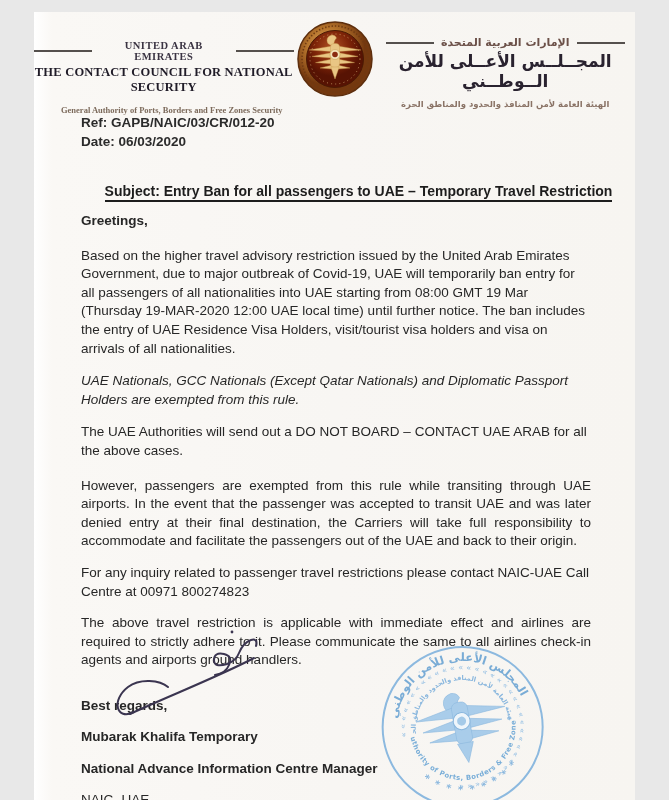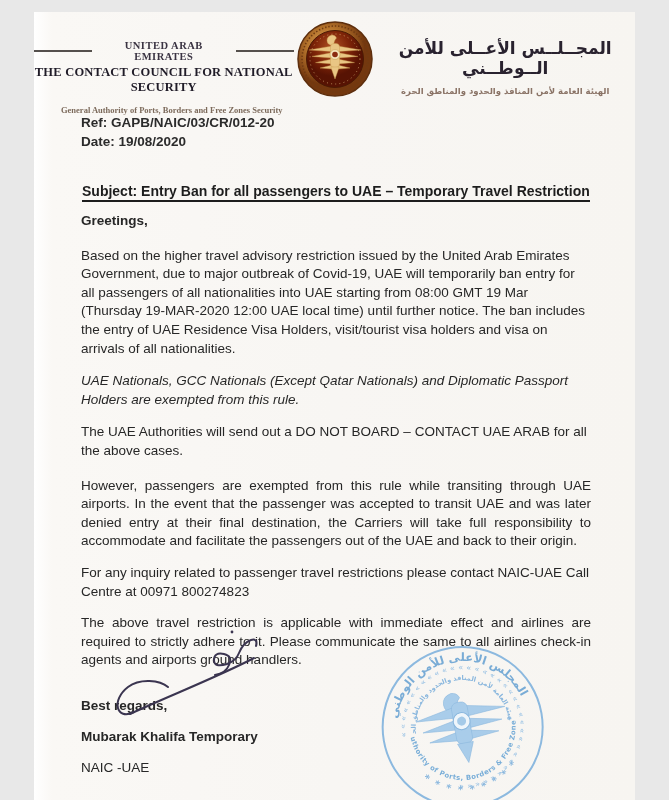--- a/index.html
+++ b/index.html
@@ -18,21 +18,21 @@
   .hdr-en .l1{font-size:10.5px;font-weight:700;color:#3a3342;letter-spacing:.5px;}
   .hdr-en .l2{font-size:12.5px;font-weight:700;color:#201c28;margin-top:3px;letter-spacing:.2px;}
   .hdr-en .l3{font-size:8.5px;font-weight:600;color:#7c6a5b;margin-top:10px;padding-left:16px;}
   .hdr-ar .l1{font-size:11px;font-weight:700;color:#6b5048;font-family:"DejaVu Sans",sans-serif;}
   .hdr-ar .l2{font-size:17px;font-weight:700;color:#29222f;margin-top:2px;font-family:"DejaVu Sans",sans-serif;}
   .hdr-ar .l3{font-size:8.5px;font-weight:600;color:#8a7366;margin-top:8px;font-family:"DejaVu Sans",sans-serif;}
   .emblem-wrap{flex:0 0 82px;display:flex;justify-content:center;}
   
   .meta{position:absolute;left:47px;top:101px;font-size:13.5px;font-weight:600;line-height:19px;color:#2b2b2b;}
   
-  .subject{position:absolute;top:170px;left:0;right:0;padding-left:48px;}
+  .subject{position:absolute;top:170px;left:0;right:0;text-align:center;padding-left:48px;}
   .subject span{display:inline-block;font-size:14px;font-weight:700;color:#1d1d1d;
     border-bottom:2px solid #1d1d1d;padding-bottom:1px;}
   
   .content{position:absolute;top:200px;left:47px;right:44px;font-size:13.5px;line-height:18.6px;color:#272727;}
   .content p{margin:0;}
   .greet{font-weight:700;}
   .p1{margin-top:16px !important;}
   .p2{margin-top:14px !important;font-style:italic;font-weight:500;}
   .p3{margin-top:14px !important;}
   .p4{margin-top:16px !important;text-align:justify;}
@@ -95,44 +95,50 @@
           <path d="M41.5 45 L54 48 L41.5 49 Z"></path>
           <rect x="34.5" y="23.5" width="9" height="24" rx="3.5"></rect>
           <path d="M34.8 47 L39 59 L43.2 47 Z"></path>
         </g>
         <circle cx="39" cy="34.5" r="5" fill="#f2e2b8" stroke="#c79a4e" stroke-width="0.5"></circle>
         <circle cx="39" cy="34.5" r="2.8" fill="#8a2a10"></circle>
       </svg>
     </div>
 
     <div class="hdr-ar">
+      <div class="rule-line">
+        <div class="rule" style="width:48px"></div>
+        <span class="l1">الإمارات العربية المتحدة</span>
+        <div class="rule" style="width:48px"></div>
+      </div>
       <div class="l2">المجــلــس الأعــلى للأمن الــوطــني</div>
       <div class="l3">الهيئة العامة لأمن المنافذ والحدود والمناطق الحرة</div>
     </div>
   </div>
 
   <div class="meta">
     <div>Ref: GAPB/NAIC/03/CR/012-20</div>
-    <div>Date: 19/08/2020</div>
+    <div>Date: 06/03/2020</div>
   </div>
 
   <div class="subject">
     <span>Subject: Entry Ban for all passengers to UAE – Temporary Travel Restriction</span>
   </div>
 
   <div class="content">
     <p class="greet">Greetings,</p>
     <p class="p1">Based on the higher travel advisory restriction issued by the United Arab Emirates Government, due to major outbreak of Covid-19, UAE will temporarily ban entry for all passengers of all nationalities into UAE starting from 08:00 GMT 19 Mar (Thursday 19-MAR-2020 12:00 UAE local time) until further notice. The ban includes the entry of UAE Residence Visa Holders, visit/tourist visa holders and visa on arrivals of all nationalities.</p>
     <p class="p2">UAE Nationals, GCC Nationals (Except Qatar Nationals) and Diplomatic Passport Holders are exempted from this rule.</p>
     <p class="p3">The UAE Authorities will send out a DO NOT BOARD – CONTACT UAE ARAB for all the above cases.</p>
     <p class="p4">However, passengers are exempted from this rule while transiting through UAE airports. In the event that the passenger was accepted to transit UAE and was later denied entry at their final destination, the Carriers will take full responsibility to accommodate and facilitate the passengers out of the UAE and back to their origin.</p>
     <p class="p5">For any inquiry related to passenger travel restrictions please contact NAIC-UAE Call Centre at 00971 800274823</p>
     <p class="p6">The above travel restriction is applicable with immediate effect and airlines are required to strictly adhere to it. Please communicate the same to all airlines check-in agents and airports ground handlers.</p>
     <p class="regards">Best regards,</p>
     <p class="sig-name">Mubarak Khalifa Temporary</p>
+    <p class="sig-title">National Advance Information Centre Manager</p>
     <p class="sig-org">NAIC -UAE</p>
   </div>
 
   <div class="signature">
     <svg width="170" height="105" viewBox="0 0 170 105">
       <g fill="none" stroke="#3b3550" stroke-width="2" stroke-linecap="round">
         <circle cx="128" cy="8" r="1.4" fill="#3b3550" stroke="none"></circle>
         <path d="M152 22 q2 -8 -5 -6 q-8 3 -12 13 q-3 8 -12 11 q-13 4 -13 -4 q0 -8 10 -6 q9 2 5 11 q-3 8 -14 10"></path>
         <path d="M150 34 C 116 52 60 74 26 90"></path>
         <path d="M30 88 C 12 97 7 76 24 63 C 36 54 56 56 64 63"></path>

